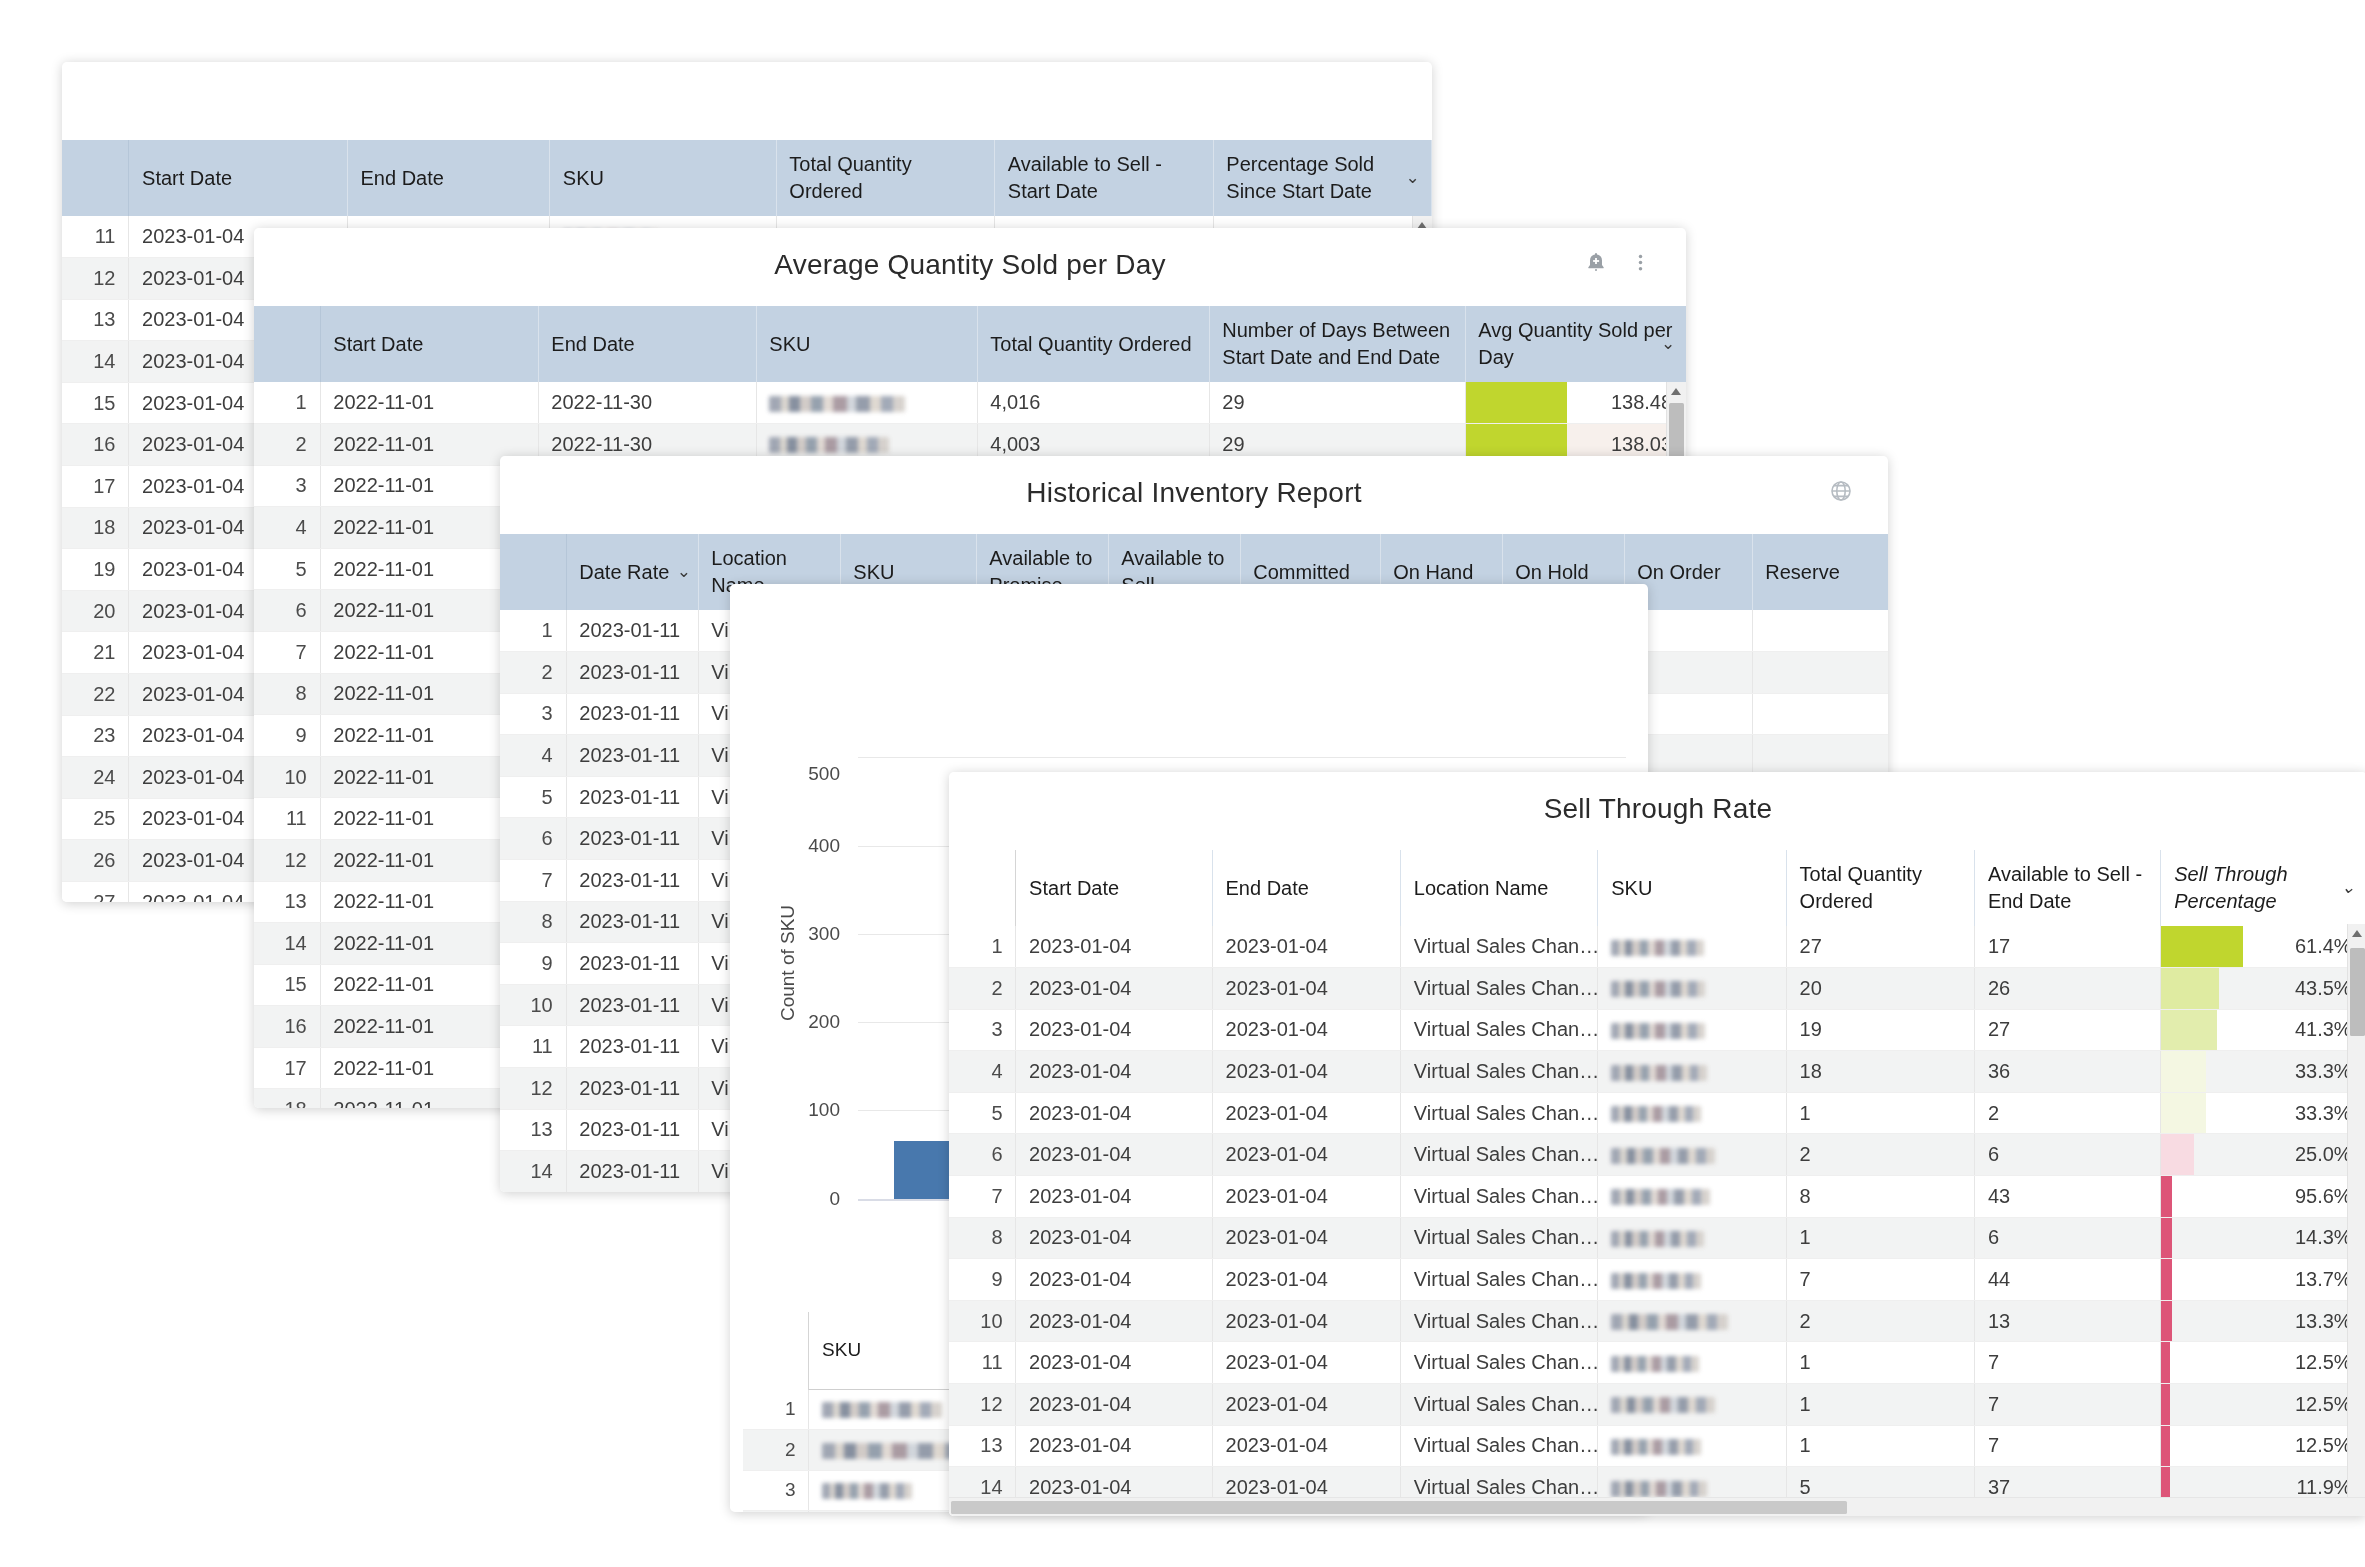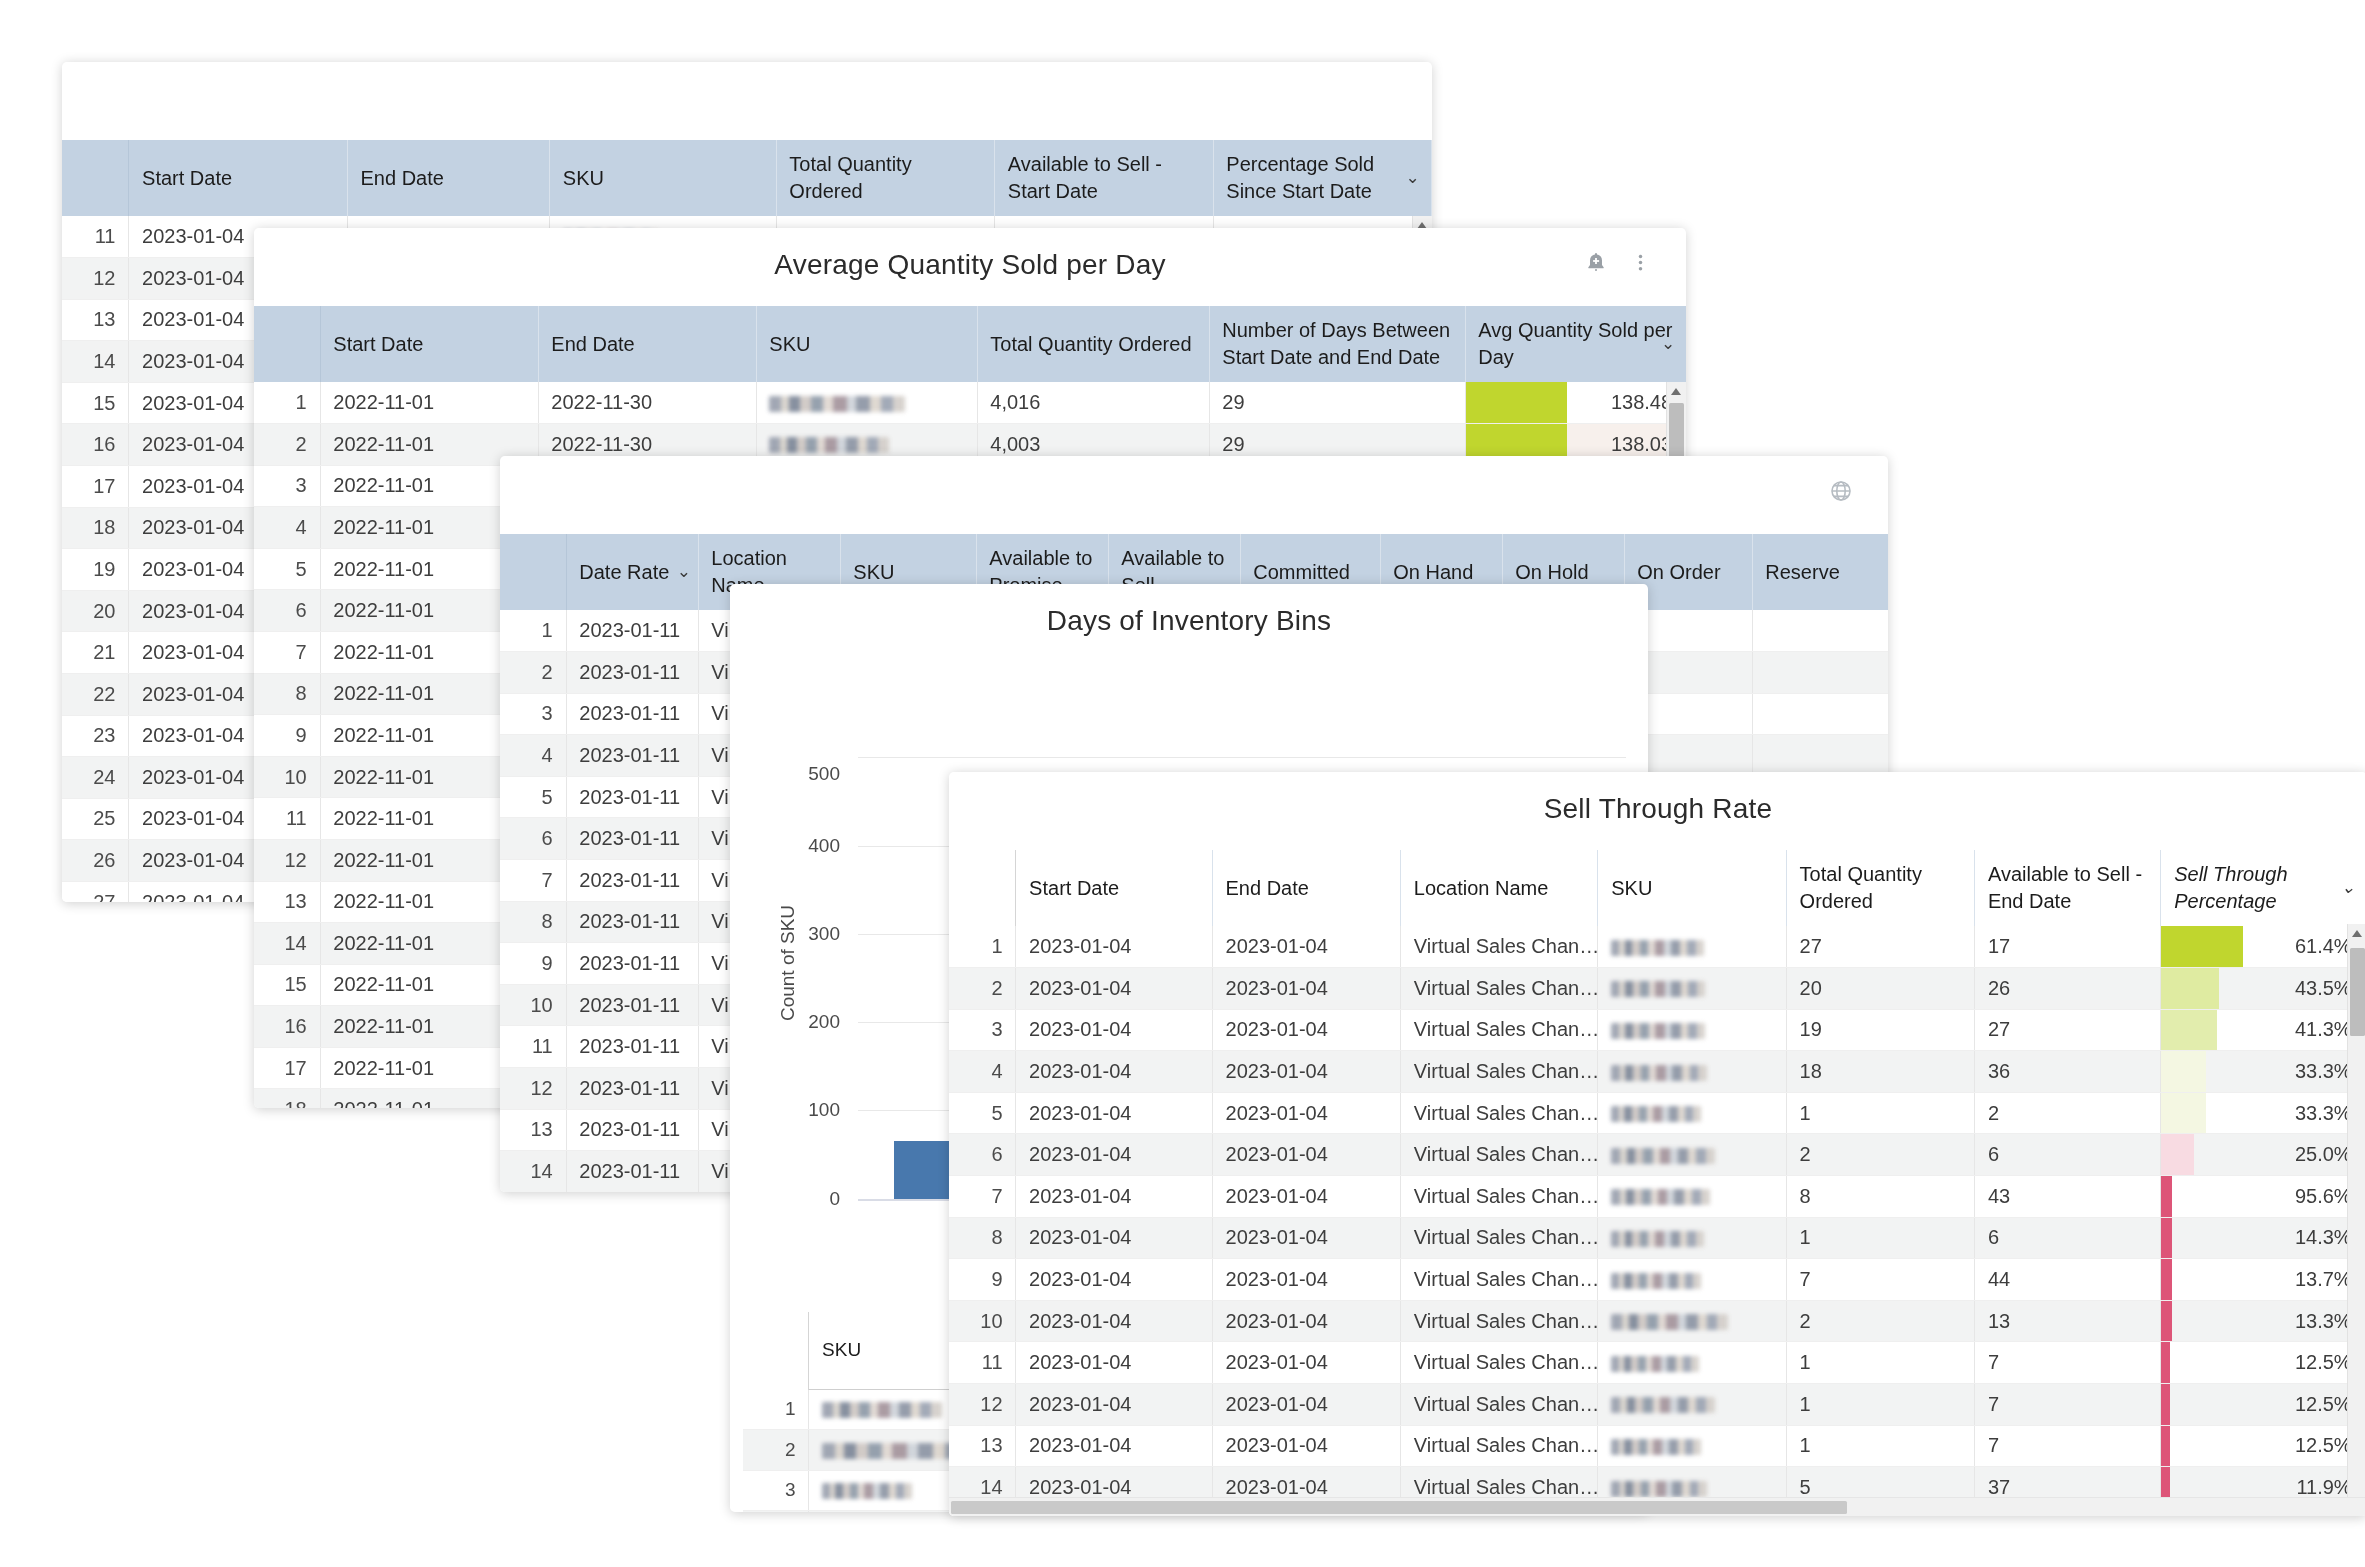--- a/index.html
+++ b/index.html
@@ -562,20 +562,21 @@
       </tbody>
     </table>
   </div>
   <div class="vscroll" style="top:154px;height:86px;">
     <div class="arrow up"></div>
     <div class="thumb" style="top:21px;height:56px;"></div>
   </div>
 </div>
 
 <div class="panel" style="left:500px;top:456px;width:1388px;height:736px;">
+  <div class="panel-title">Historical Inventory Report</div>
   <div class="panel-icons" style="right:34px;">
     <div class="icon-btn">
       <svg width="24" height="24" viewBox="0 0 24 24" fill="none" stroke="#b6bcc2" stroke-width="1.6">
         <circle cx="12" cy="12" r="9"></circle>
         <ellipse cx="12" cy="12" rx="4.2" ry="9"></ellipse>
         <line x1="3" y1="12" x2="21" y2="12"></line>
         <line x1="4.6" y1="6.6" x2="19.4" y2="6.6"></line>
         <line x1="4.6" y1="17.4" x2="19.4" y2="17.4"></line>
       </svg>
     </div>
@@ -796,21 +797,20 @@
             <td></td>
             <td></td>
           </tr>
 
       </tbody>
     </table>
   </div>
 </div>
 
 <div class="panel" style="left:730px;top:584px;width:918px;height:928px;">
-  <div class="panel-title">Days of Inventory Bins</div>
 
   <div class="chart-plot" style="left:128px;top:120px;width:768px;height:496px;">
 
     <div class="gridline" style="left:0;right:0;top:53px;"></div>
     <div class="gridline" style="left:0;right:0;top:142px;"></div>
     <div class="gridline" style="left:0;right:0;top:230px;"></div>
     <div class="gridline" style="left:0;right:0;top:318px;"></div>
     <div class="gridline" style="left:0;right:0;top:406px;"></div>
     <div class="axisline" style="left:0;right:0;top:495px;height:1.6px;background:#d9dce6;"></div>
 

